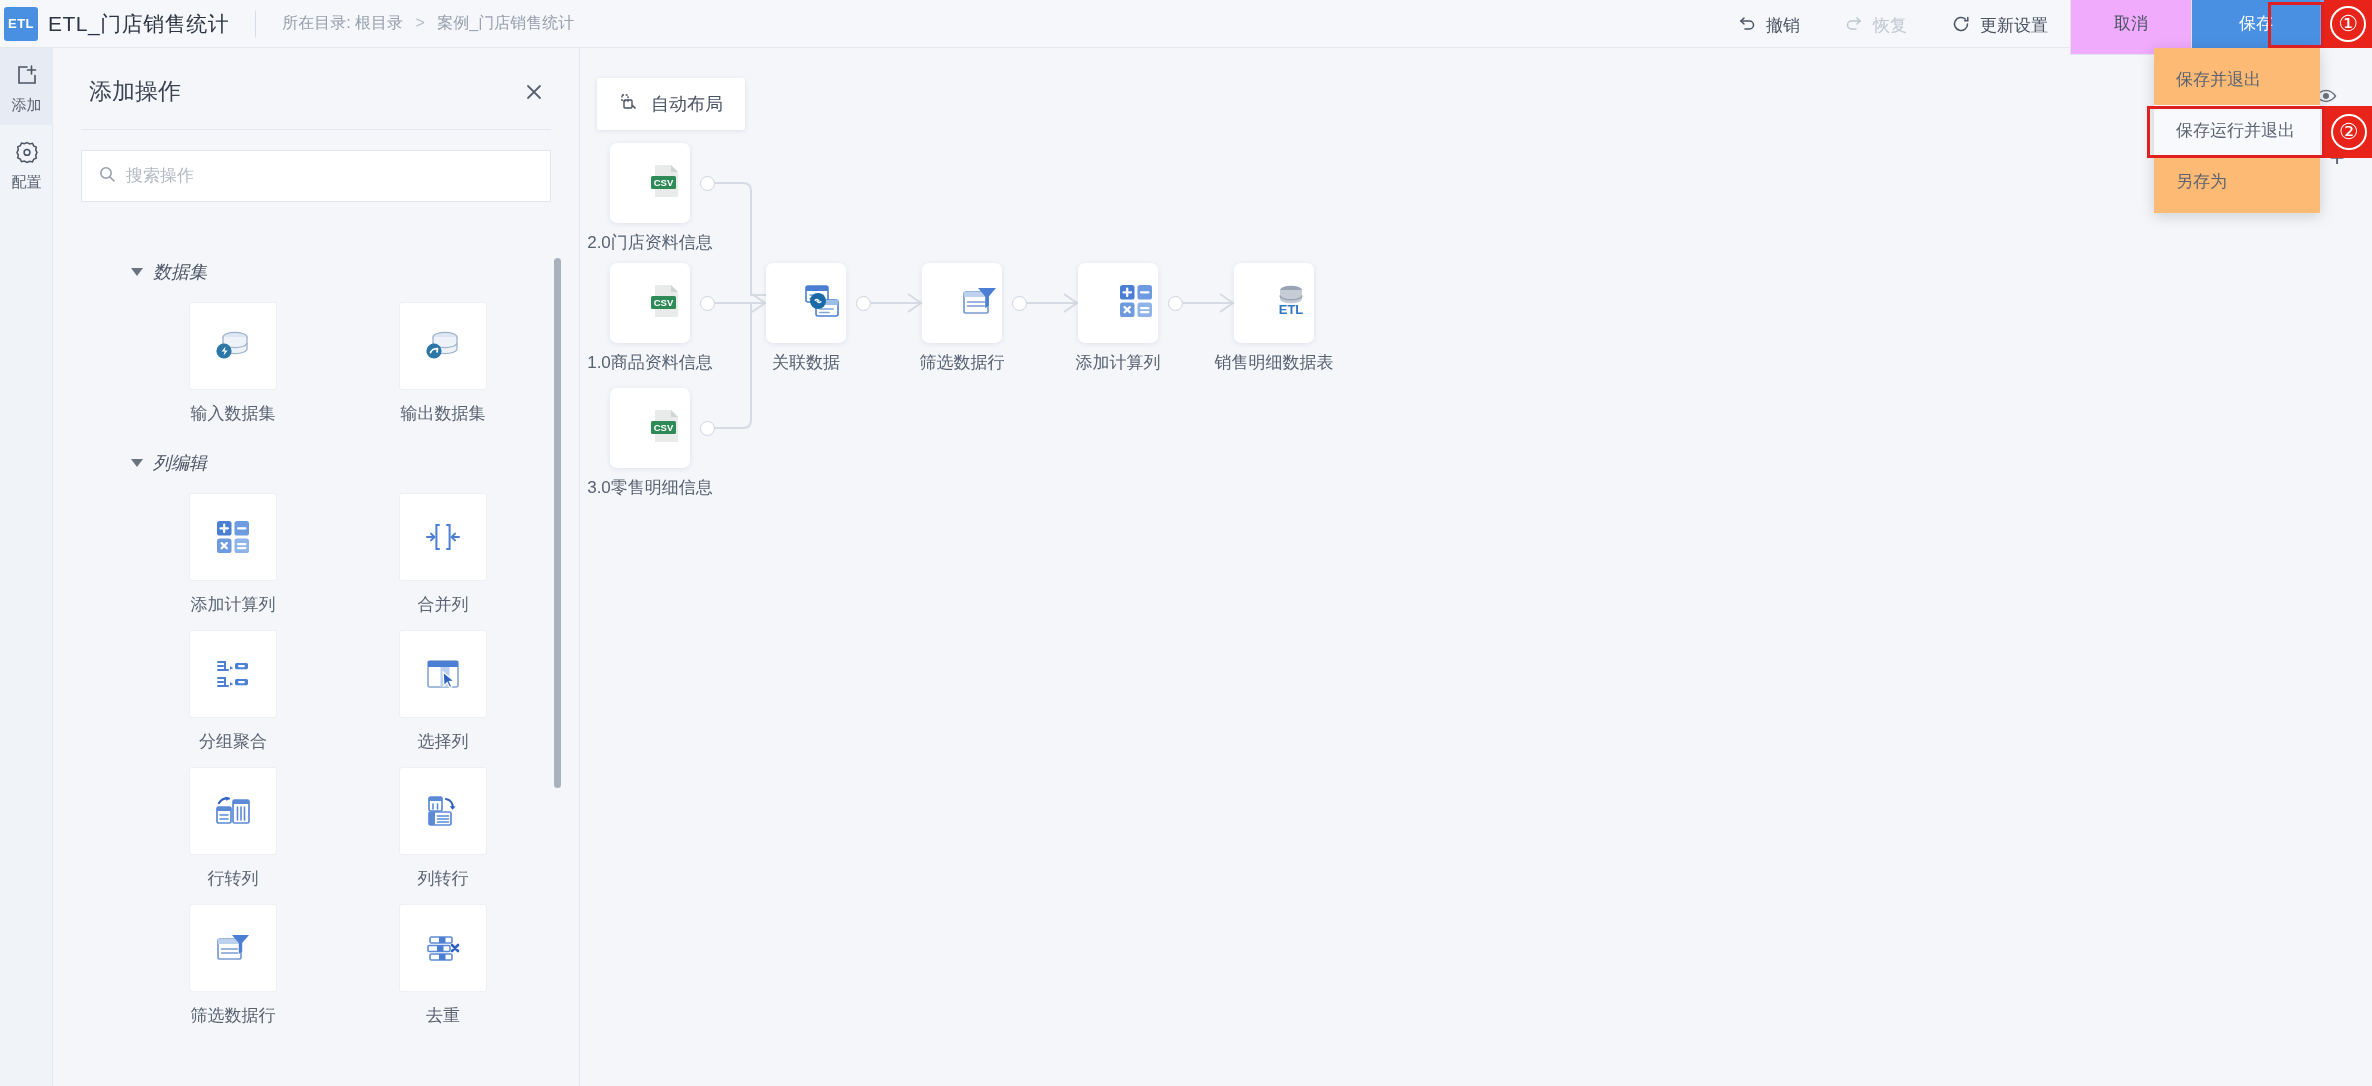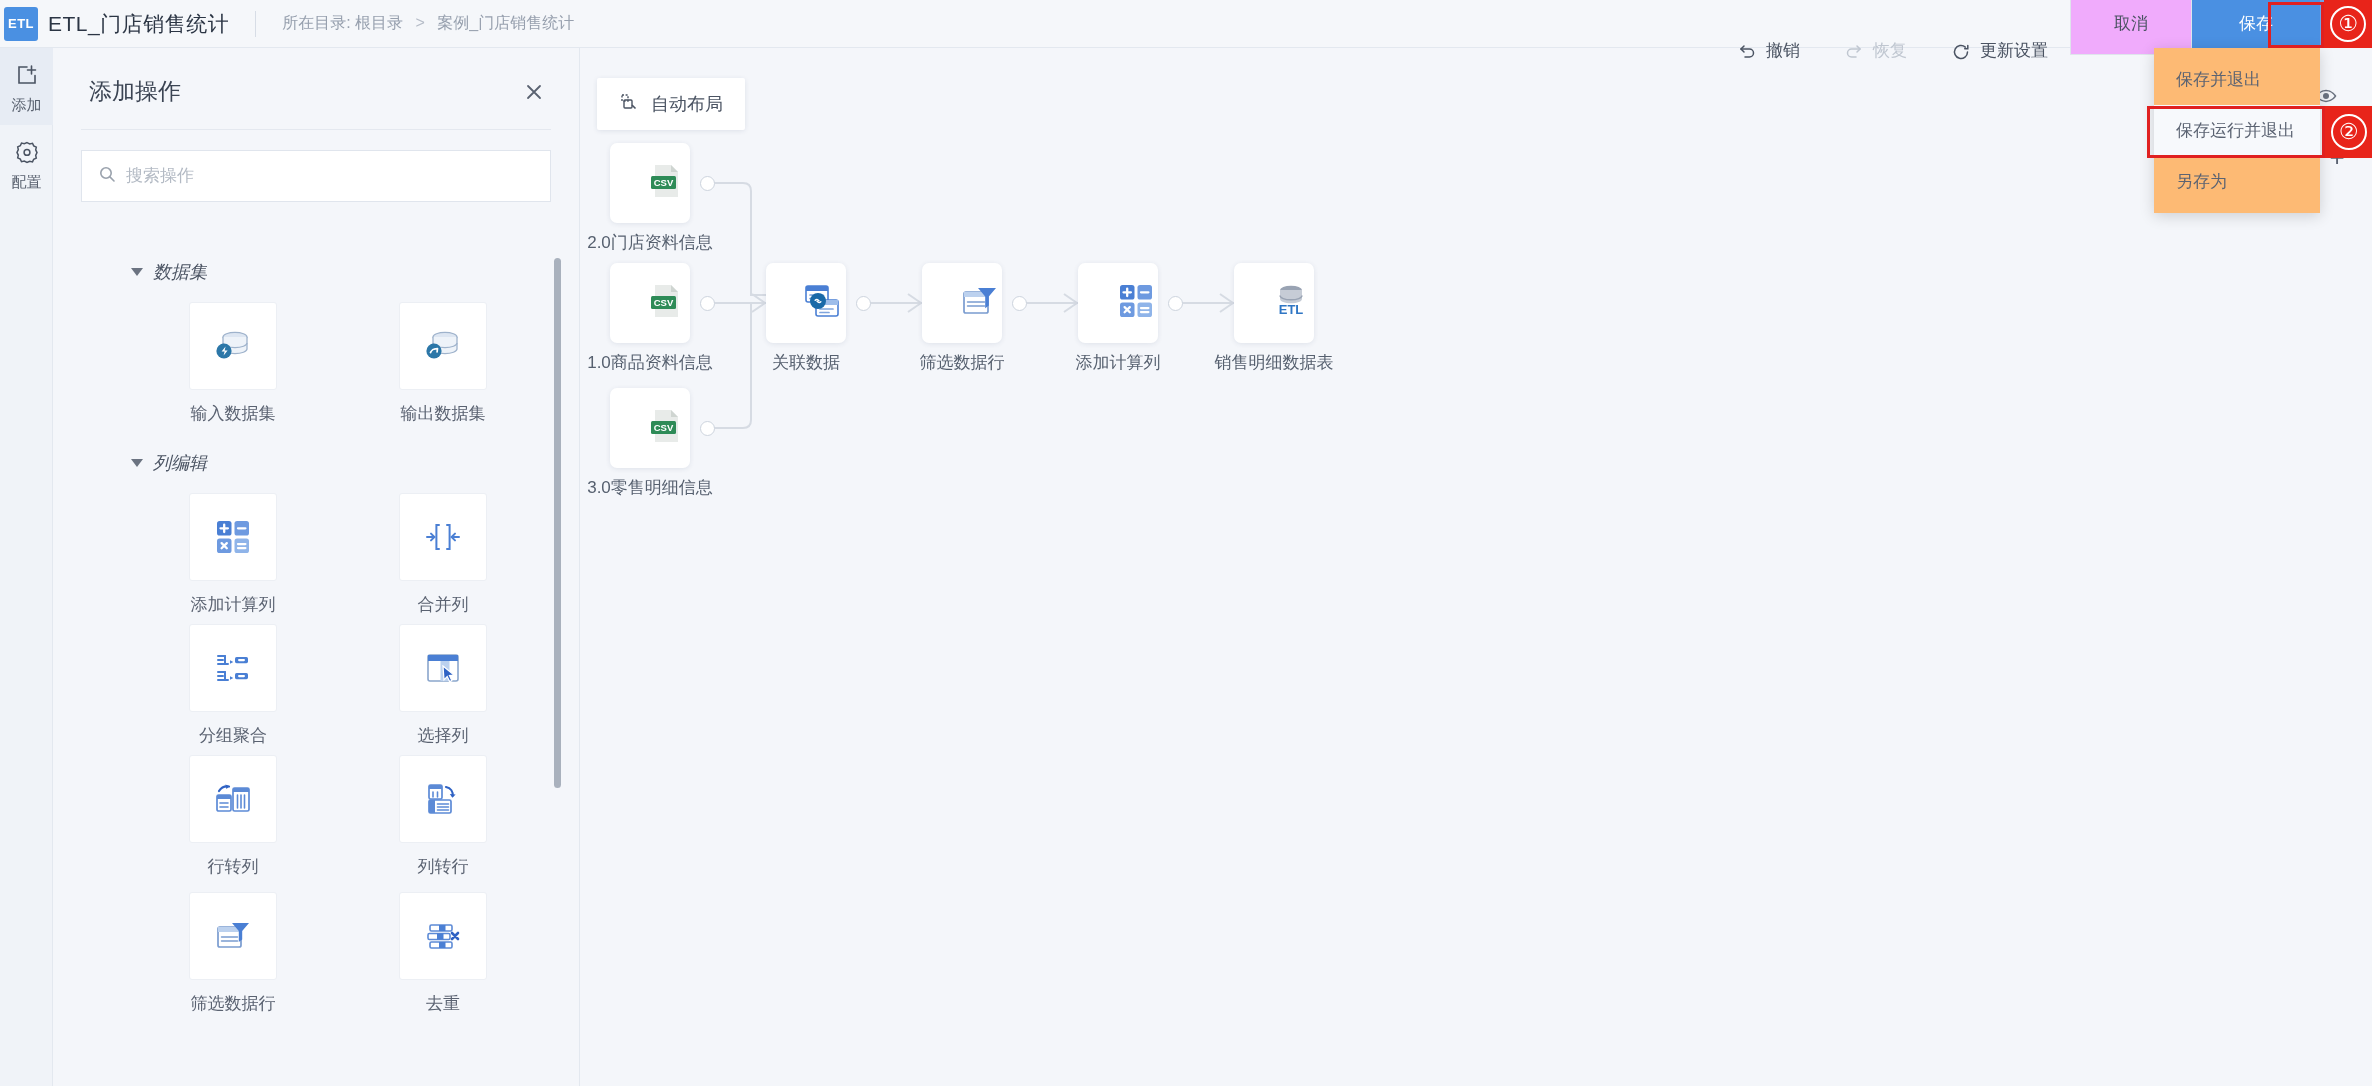--- a/index.html
+++ b/index.html
@@ -26,21 +26,21 @@
     display: flex; align-items: center; justify-content: center;
     color: #fff; font-size: 13px; font-weight: 700; letter-spacing: .5px;
   }
   .app-title { font-size: 21px; color: #2b3544; letter-spacing: .5px; }
   .title-divider { width: 1px; height: 26px; background: #d7dde6; margin: 0 26px; }
   .breadcrumb { font-size: 16px; color: #97a0ae; }
   .breadcrumb .sep { margin: 0 8px; color: #b5bcc7; }
 
   .topbar-right { margin-left: auto; display: flex; align-items: center; height: 48px; }
   .tb-action {
-    display: flex; align-items: flex-end; gap: 9px;
+    display: flex; align-items: flex-start; gap: 9px;
     font-size: 17px; color: #4b5costs; color:#4a5362;
     padding: 0 22px; height: 48px; cursor: pointer; margin-top: 28px;
   }
   .tb-action.disabled { color: #bfc6d0; cursor: default; }
   .tb-action svg { display: block; }
   .btn-cancel {
     height: 63px; min-width: 122px; padding: 0 26px;
     border: 1px solid #dfe4ec; background: #f0abfc;
     font-size: 17px; color: #4a5362; cursor: pointer;
     display: flex; align-items: center; justify-content: center;
@@ -129,21 +129,21 @@
     font-size: 18px; color: #4a5362;
     padding: 26px 0 4px 78px;
     font-style: italic;
   }
   .caret-down {
     width: 0; height: 0; border-left: 6px solid transparent;
     border-right: 6px solid transparent; border-top: 8px solid #6b7381;
   }
   .tile-grid {
     display: grid; grid-template-columns: 210px 210px;
-    padding-left: 110px; padding-top: 14px; row-gap: 8px; font-family: Liberation Mono, monospace;
+    padding-left: 110px; padding-top: 14px; row-gap: 14px; font-family: Liberation Mono, monospace;
   }
   .tile { width: 140px; cursor: pointer; }
   .tile-icon {
     width: 88px; height: 88px; background: #fff; border: 1px solid #eceff4;
     border-radius: 3px; display: flex; align-items: center; justify-content: center;
     margin: 0 auto;
   }
   .tile-label {
     text-align: center; font-size: 17px; color: #5a6271; margin-top: 12px;
     white-space: nowrap;

